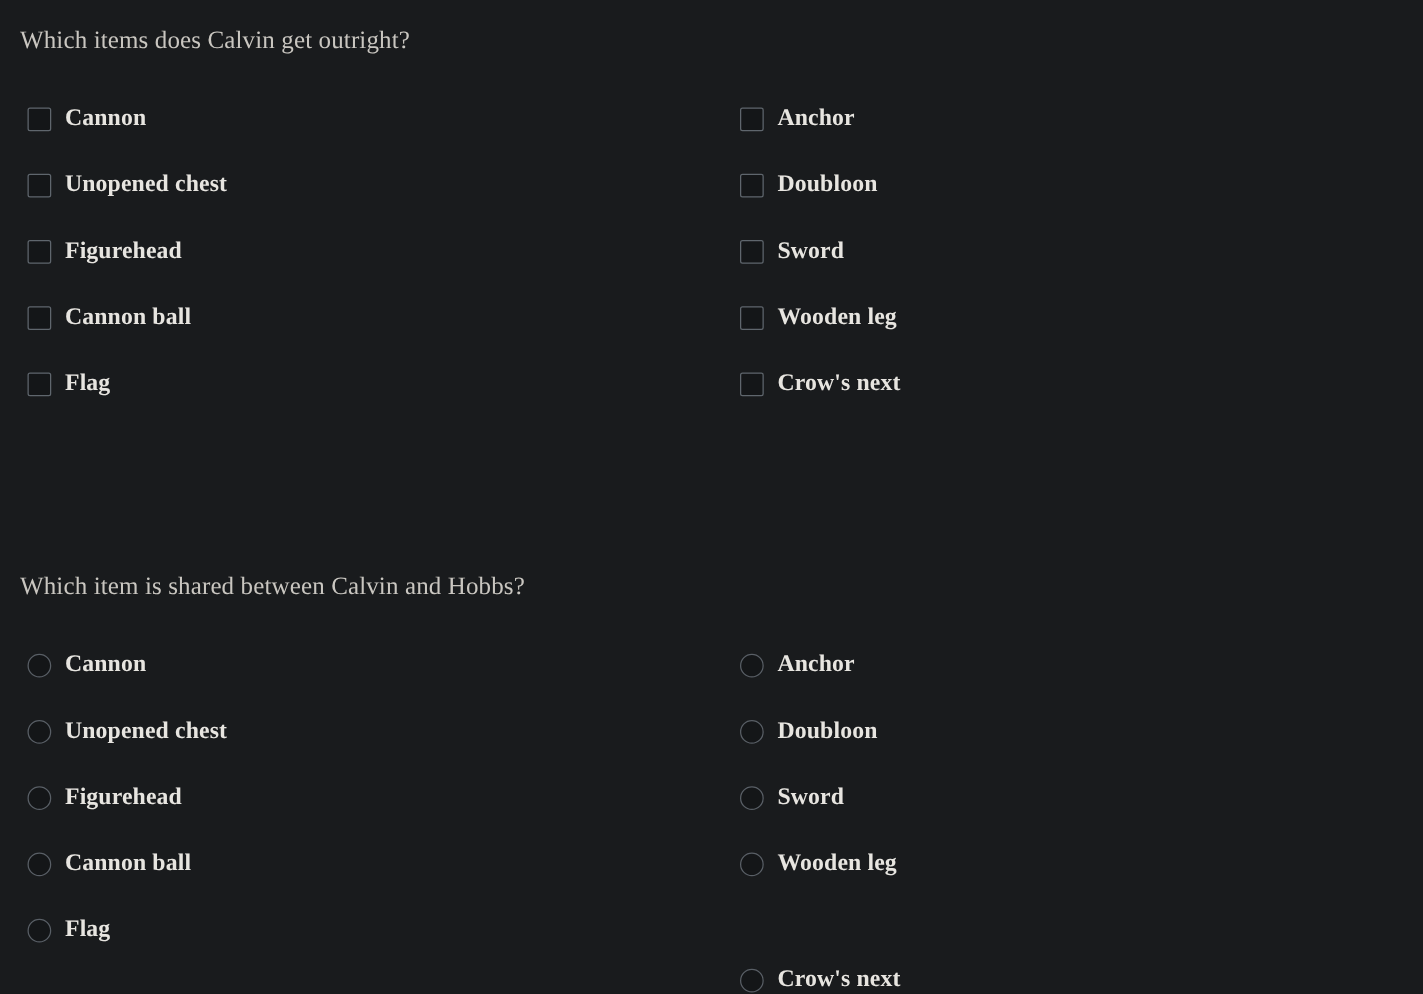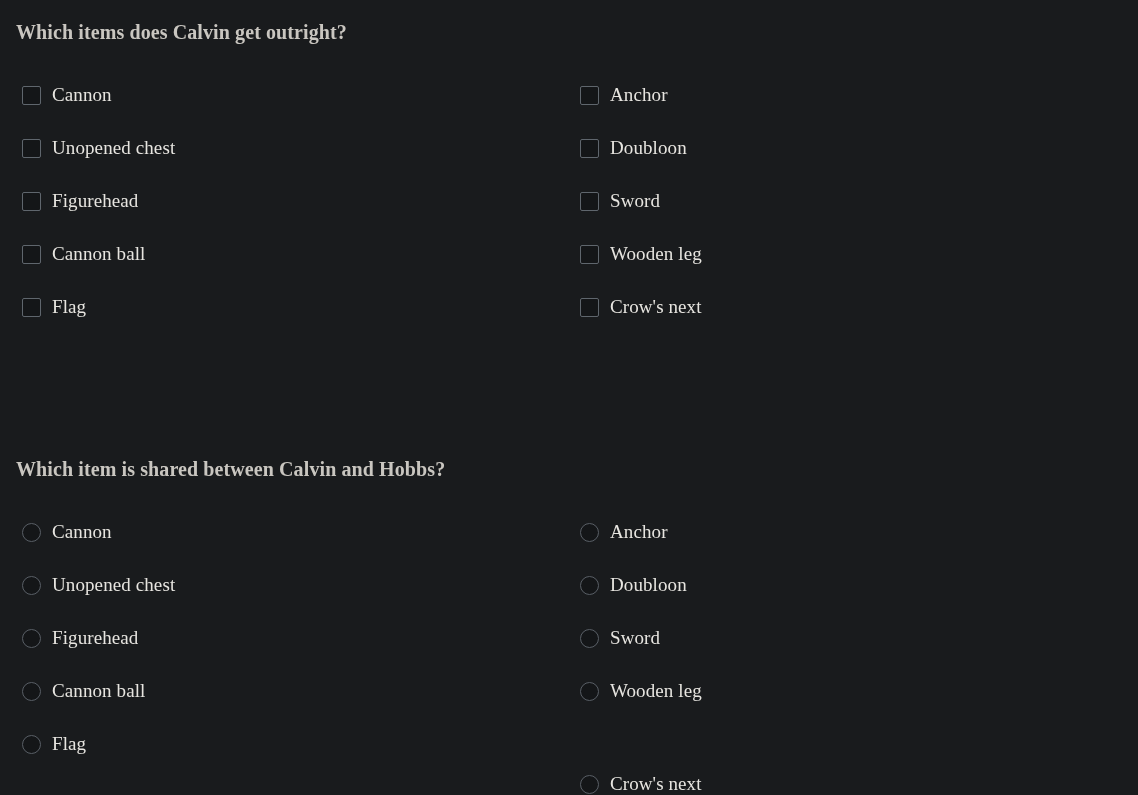--- a/index.html
+++ b/index.html
@@ -27,21 +27,21 @@
   .question-block {
     position: absolute;
     left: 0;
     width: 1138px;
   }
   .question-title {
     position: absolute;
     left: 16px;
     top: 0;
     font-size: 20px;
-    font-weight: 700;
+    font-weight: 400;
     color: #c9c6c0;
     letter-spacing: 0.1px;
     white-space: nowrap;
     line-height: 24px;
   }
 
   
   .options {
     position: absolute;
     left: 0;
@@ -49,21 +49,21 @@
     width: 1138px;
   }
   .option-row {
     position: absolute;
     display: flex;
     align-items: center;
     height: 26px;
     white-space: nowrap;
   }
   .option-row.col-left  { left: 22px; }
-  .option-row.col-right { left: 580px; }
+  .option-row.col-right { left: 592px; }
 
   
   .control {
     flex: 0 0 auto;
     box-sizing: border-box;
     display: inline-block;
     background: #141618;
     border: 1.5px solid #5f666d;
   }
   .control.checkbox {
@@ -74,21 +74,21 @@
   .control.radio {
     width: 19px;
     height: 19px;
     border-radius: 50%;
     border-color: #595f66;
   }
 
   .option-label {
     margin-left: 11px;
     font-size: 19px;
-    font-weight: 400;
+    font-weight: 700;
     color: #e7e5e0;
     line-height: 22px;
     letter-spacing: 0.1px;
   }
 </style>
 </head>
 <body>
 
 <div class="page" id="page-root">
     <div class="question-block" style="top: 20px;">

